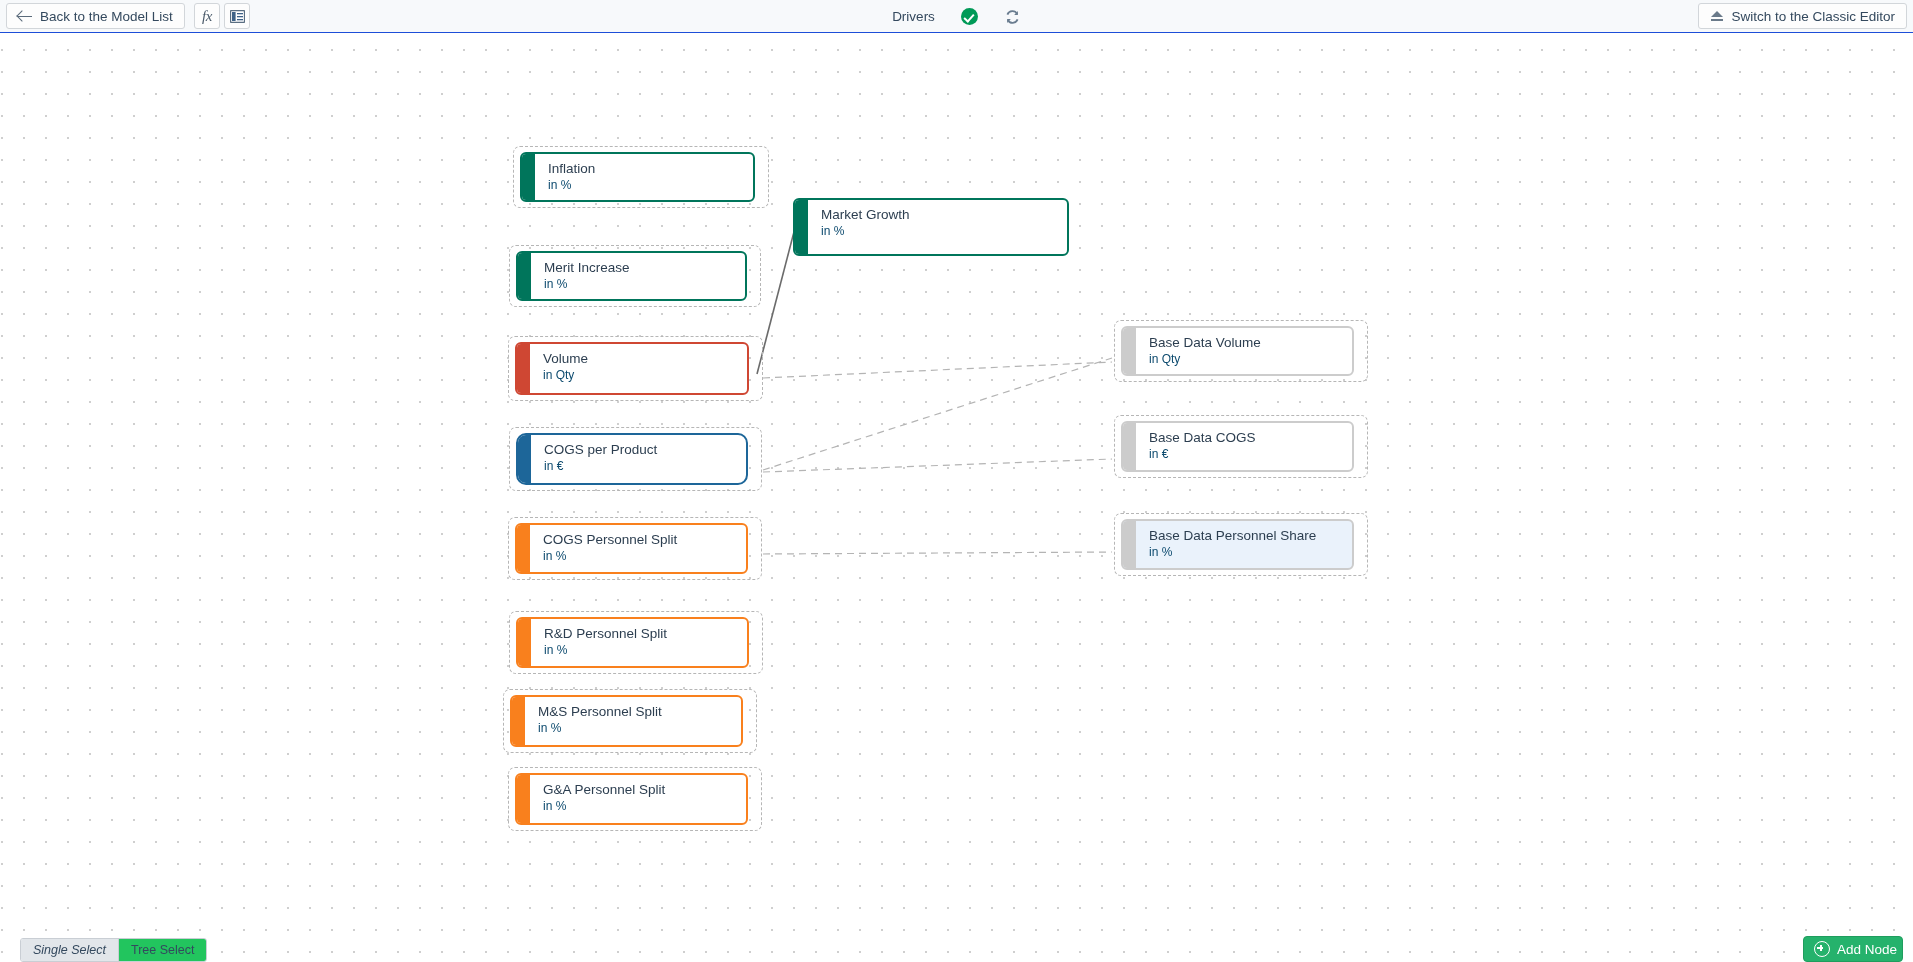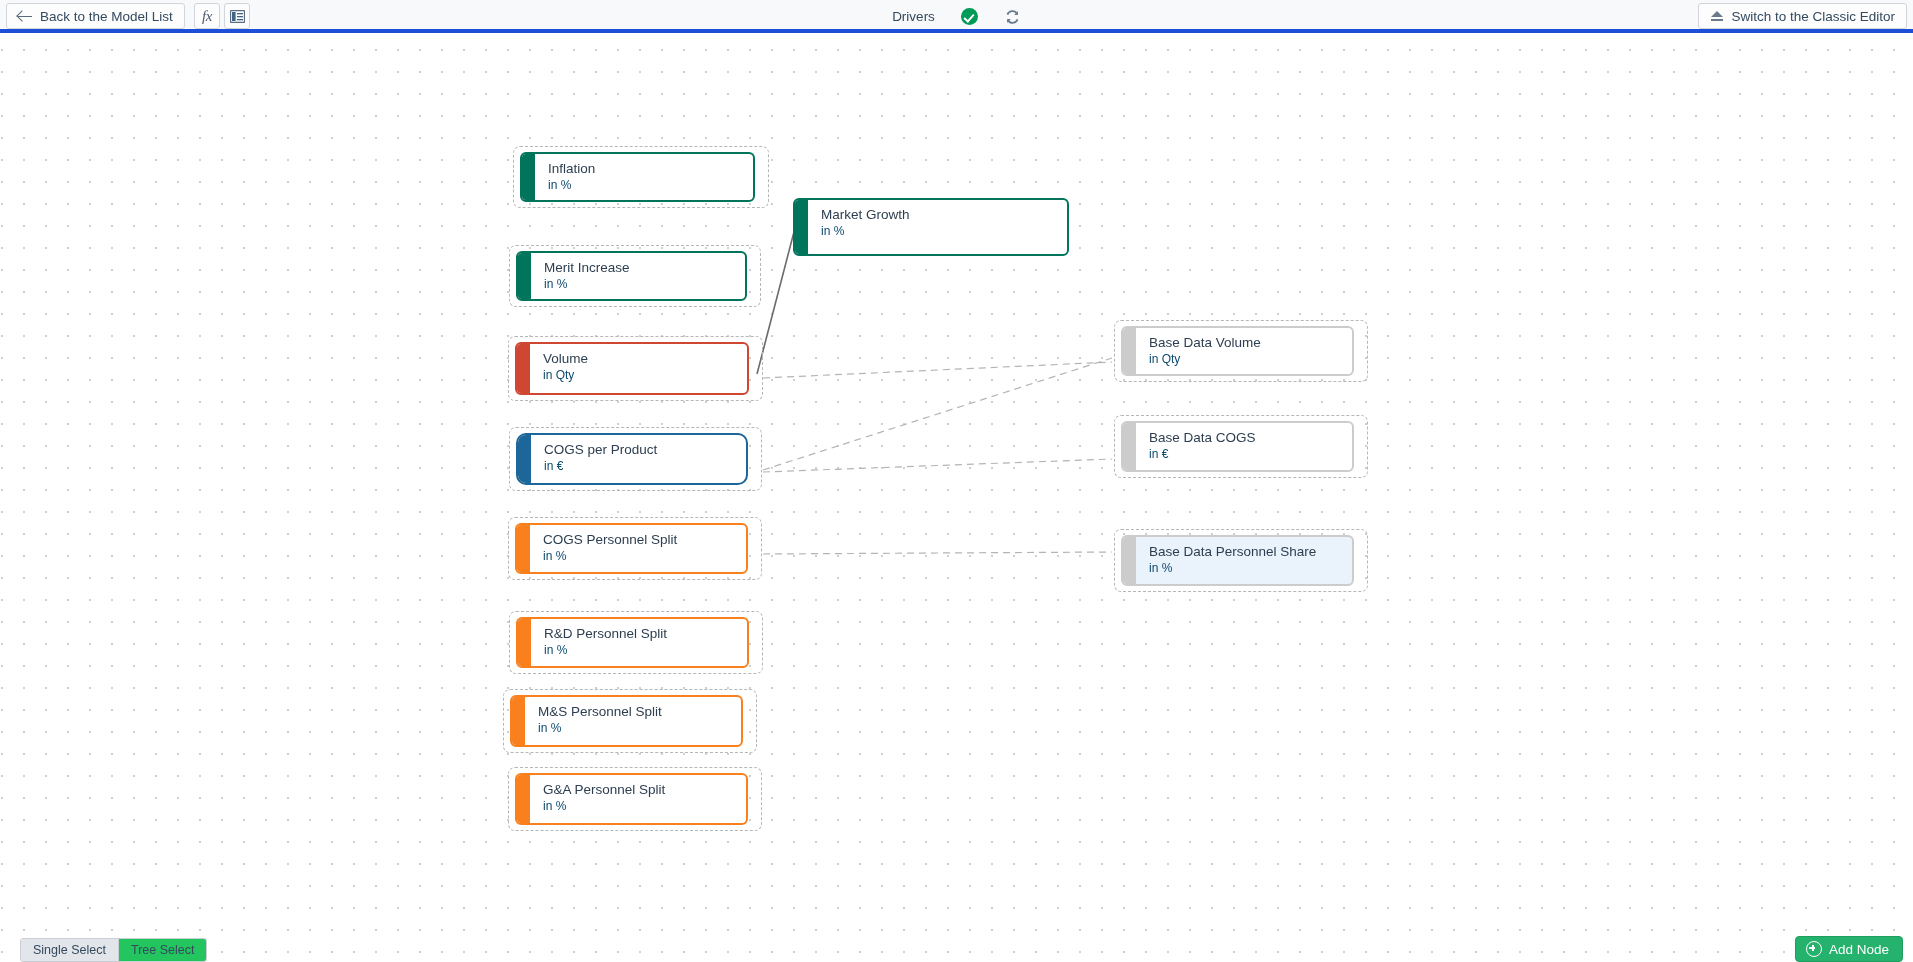--- a/index.html
+++ b/index.html
@@ -12,21 +12,21 @@
     background: #ffffff;
   }
 
   
   #header {
     position: absolute;
     left: 0; top: 0;
     width: 1913px;
     height: 33px;
     background: #f7f9fb;
-    border-bottom: 4px solid #1d4ed8;
+    border-bottom: 1px solid #1d4ed8;
     box-sizing: border-box;
   }
   .hdr-btn {
     position: absolute;
     display: flex;
     align-items: center;
     gap: 7px;
     background: #fdfdfd;
     border: 1px solid #d2d6da;
     border-radius: 3px;
@@ -227,35 +227,36 @@
     border: none;
     padding: 0 12px;
     height: 22px;
     line-height: 22px;
     cursor: pointer;
     font-family: "Liberation Sans", sans-serif;
     white-space: nowrap;
   }
   .seg-btn.active {
     background: #e2e6ea;
+    font-style: italic;
   }
   .seg-btn + .seg-btn { border-left: 1px solid #c9ced4; }
 
   #add-node-btn {
     position: absolute;
     right: 10px;
     top: 936px;
     display: flex;
     align-items: center;
     gap: 7px;
     background: #25b26c;
     border: 1px solid #1f9d5e;
     border-radius: 4px;
     height: 26px;
-    padding: 0 13px 0 10px;
+    padding: 0 5px 0 10px;
     box-sizing: border-box;
     color: #ffffff;
     font-size: 13.5px;
     cursor: pointer;
     user-select: none;
   }
   .plus-circle {
     width: 14px; height: 14px;
     border: 1.6px solid #ffffff;
     border-radius: 50%;
@@ -405,21 +406,21 @@
         <div class="port"></div>
       </div>
       <div class="node-wrap dashed" style="left: 1114px; top: 382px; width: 254px; height: 63px;">
         <div class="node-card" style="border-color: rgb(204, 204, 204); background: rgb(255, 255, 255);">
           <div class="bar" style="background: rgb(204, 204, 204);"></div>
           <div class="node-label">Base Data COGS</div>
           <div class="node-unit">in €</div>
         </div>
         <div class="port"></div>
       </div>
-      <div class="node-wrap dashed" style="left: 1114px; top: 496px; width: 254px; height: 63px;">
+      <div class="node-wrap dashed" style="left: 1114px; top: 480px; width: 254px; height: 63px;">
         <div class="node-card" style="border-color: rgb(204, 204, 204); background: rgb(234, 242, 251);">
           <div class="bar" style="background: rgb(204, 204, 204);"></div>
           <div class="node-label">Base Data Personnel Share</div>
           <div class="node-unit">in %</div>
         </div>
         <div class="port"></div>
       </div>
     </div>
 </div>
 

